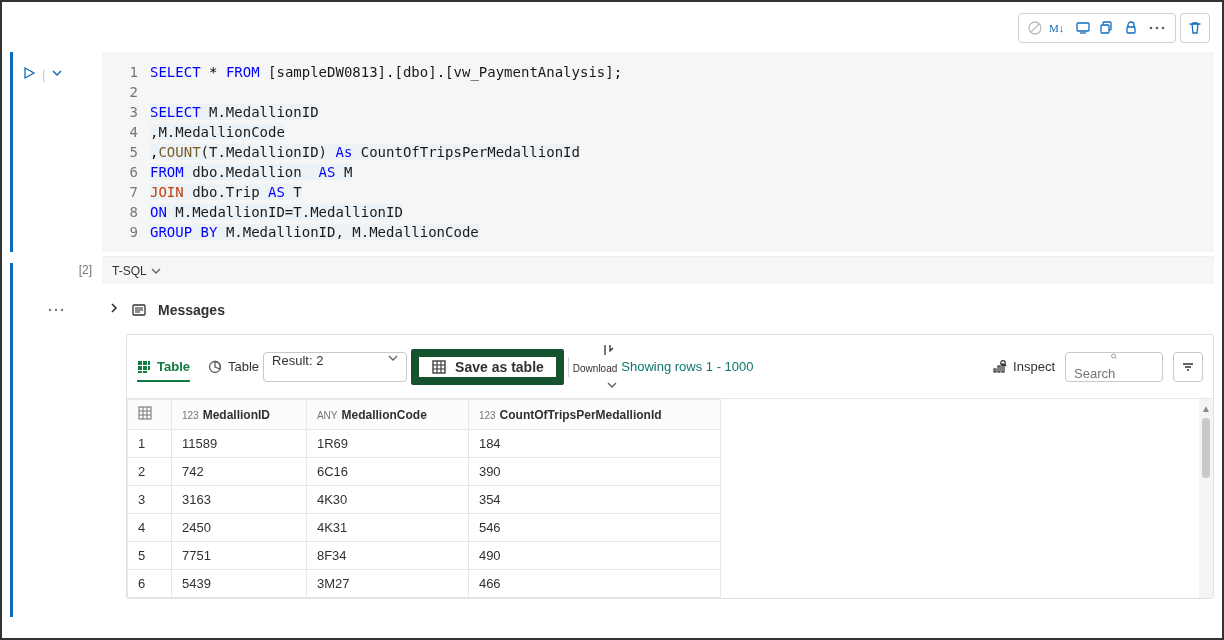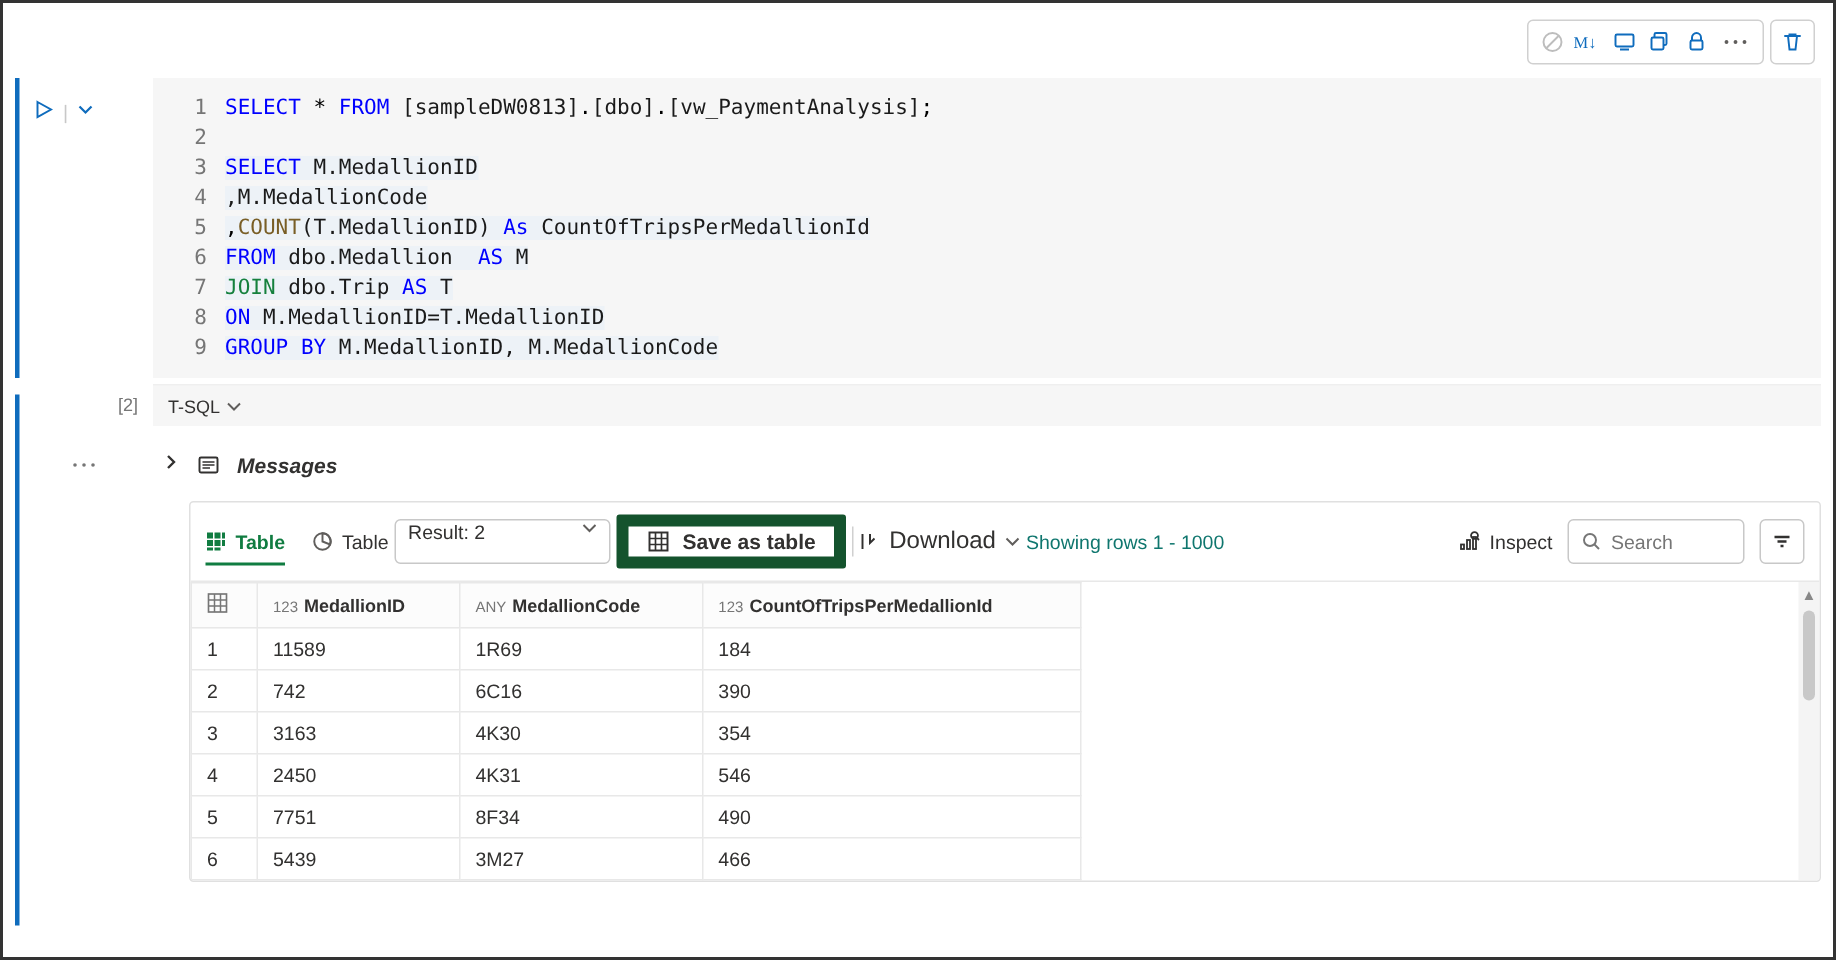--- a/index.html
+++ b/index.html
@@ -101,21 +101,21 @@
     padding-right: 12px;
     color: #767676;
     user-select: none;
   }
   .code-text { flex: 1; white-space: pre; }
   .hl { background: #cde6ff33; }
   .tok-kw { color: #0000ff; }
   .tok-fn { color: #795e26; }
   .tok-op { color: #000; }
   .tok-id { color: #1a1a1a; }
-  .tok-grey { color: #15803d; }
+  .tok-grey { color: #c2410c; }
   
   .status-row {
     display: flex;
     align-items: center;
     height: 28px;
     margin-top: 4px;
   }
   .status-gutter {
     width: 92px;
     position: relative;
@@ -160,21 +160,20 @@
     align-items: flex-start;
     justify-content: center;
     color: #767676;
     cursor: pointer;
     position: relative;
   }
   .messages-body {
     display: flex;
     gap: 11px;
     padding-left: 6px;
-    font-style: italic;
   }
   .chev-right {
     color: #323130;
     cursor: pointer;
   }
   .msg-icon {
     width: 16px; height: 16px; display: inline-flex;
     align-items: center; justify-content: center;
     color: #323130;
   }
@@ -240,41 +239,42 @@
     font-weight: 600;
     cursor: pointer;
     border: 8px solid #14532d;
     border-radius: 2px;
   }
   .divider {
     width: 1px; height: 20px; background: #d0d0d0;
   }
   .dl-btn {
     display: inline-flex;
-    align-items: center;
+    align-items: flex-end;
     gap: 6px;
-    font-size: 16px;
-    cursor: pointer;
+    font-size: 10px;
+    cursor: pointer;
+    flex-direction: column;
   }
   .rows-text { font-size: 13px; color: #0f766e; }
   .right-tools {
     margin-left: auto;
     display: flex;
     align-items: center;
     gap: 10px;
   }
   .inspect-btn {
     display: inline-flex; align-items: center; gap: 6px;
     font-size: 13px; cursor: pointer;
   }
   .search-box {
     display: inline-flex; align-items: center;
     border: 1px solid #c8c8c8;
     border-radius: 4px;
-    height: 30px; padding: 0 8px; gap: 6px;
+    height: 30px; padding: 0 8px; gap: 6px; flex-direction: column;
   }
   .search-box input {
     border: none; outline: none; font-size: 13px; width: 80px;
     color: #767676;
   }
   .filter-btn {
     display: inline-flex; align-items: center; justify-content: center;
     width: 30px; height: 30px;
     border: 1px solid #c8c8c8; border-radius: 4px;
     cursor: pointer;

